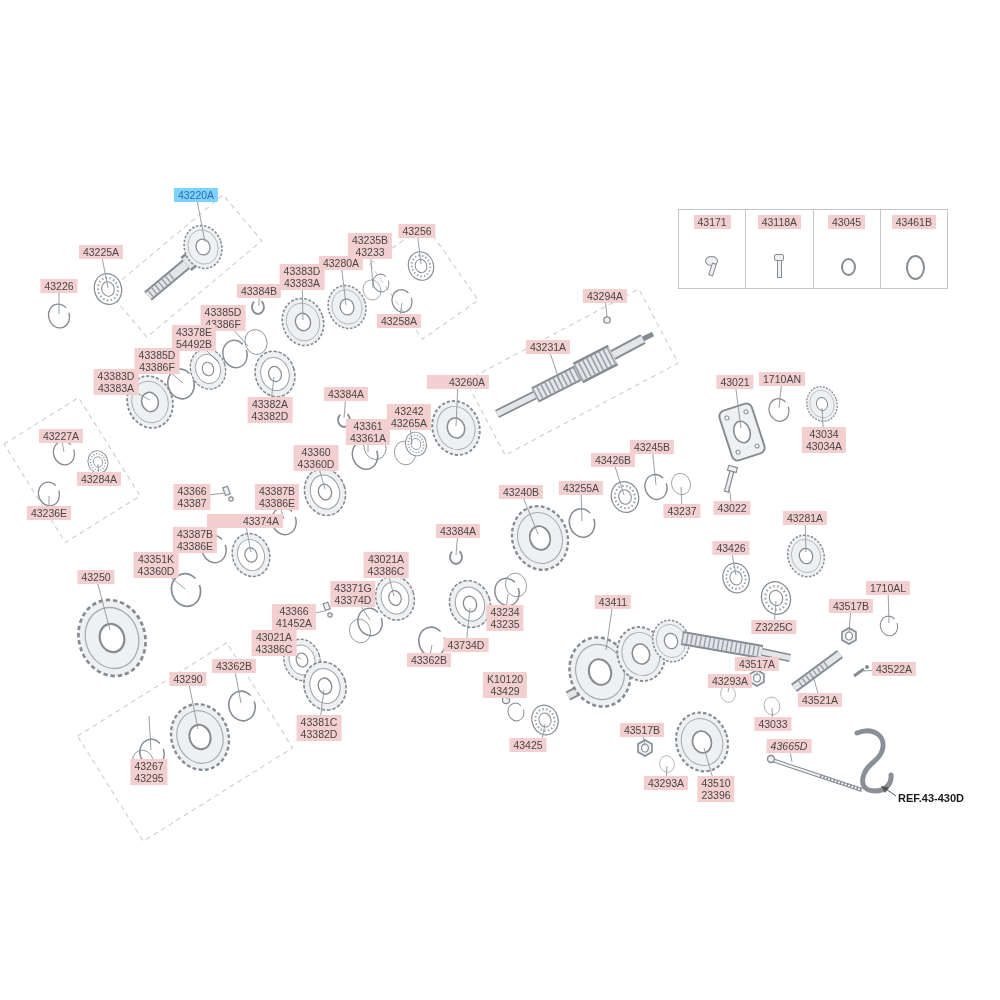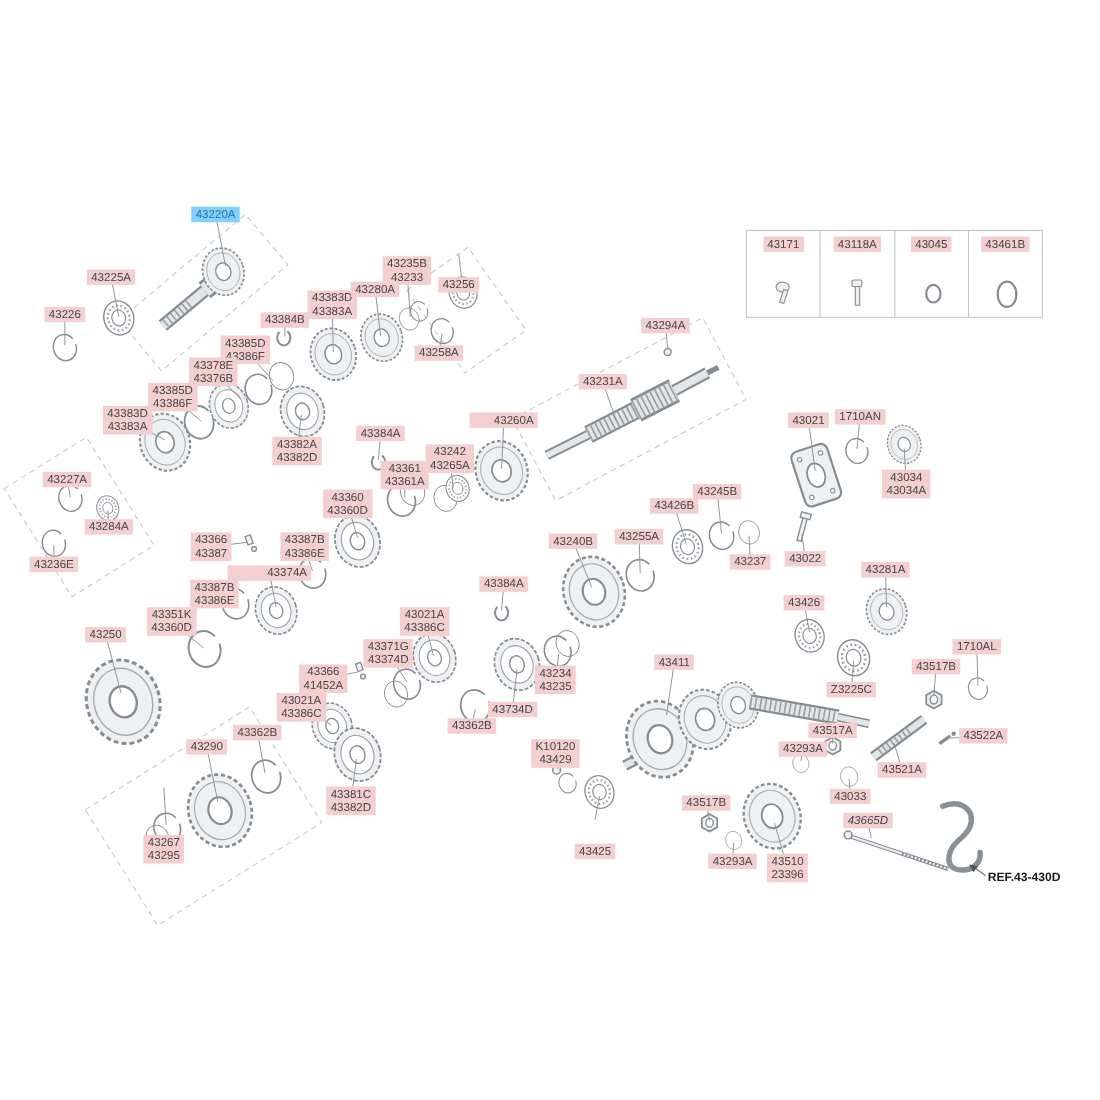--- a/index.html
+++ b/index.html
@@ -335,33 +335,33 @@
         <div>43383D</div>
         <div>43383A</div>
       </div>
       <div class="lbl" style="left: 341px; top: 263px;">
         <div>43280A</div>
       </div>
       <div class="lbl" style="left: 370px; top: 246px;">
         <div>43235B</div>
         <div>43233</div>
       </div>
-      <div class="lbl" style="left: 417px; top: 231px; margin-top: 28px;">
+      <div class="lbl" style="left: 417px; top: 231px;">
         <div>43256</div>
       </div>
       <div class="lbl" style="left: 399px; top: 321px;">
         <div>43258A</div>
       </div>
       <div class="lbl" style="left: 223px; top: 318px;">
         <div>43385D</div>
         <div>43386F</div>
       </div>
       <div class="lbl" style="left: 194px; top: 338px;">
         <div>43378E</div>
-        <div>43376B</div>
+        <div>54492B</div>
       </div>
       <div class="lbl" style="left: 157px; top: 361px;">
         <div>43385D</div>
         <div>43386F</div>
       </div>
       <div class="lbl" style="left: 116px; top: 382px;">
         <div>43383D</div>
         <div>43383A</div>
       </div>
       <div class="lbl" style="left: 270px; top: 410px;">
@@ -524,21 +524,21 @@
       <div class="lbl" style="left: 429px; top: 660px;">
         <div>43362B</div>
       </div>
       <div class="lbl" style="left: 466px; top: 645px;">
         <div>43734D</div>
       </div>
       <div class="lbl" style="left: 505px; top: 685px;">
         <div>K10120</div>
         <div>43429</div>
       </div>
-      <div class="lbl" style="left: 541px; top: 745px; margin-top: 29px;">
+      <div class="lbl" style="left: 528px; top: 745px;">
         <div>43425</div>
       </div>
       <div class="lbl" style="left: 642px; top: 730px;">
         <div>43517B</div>
       </div>
       <div class="lbl" style="left: 666px; top: 783px;">
         <div>43293A</div>
       </div>
       <div class="lbl" style="left: 716px; top: 789px;">
         <div>43510</div>

